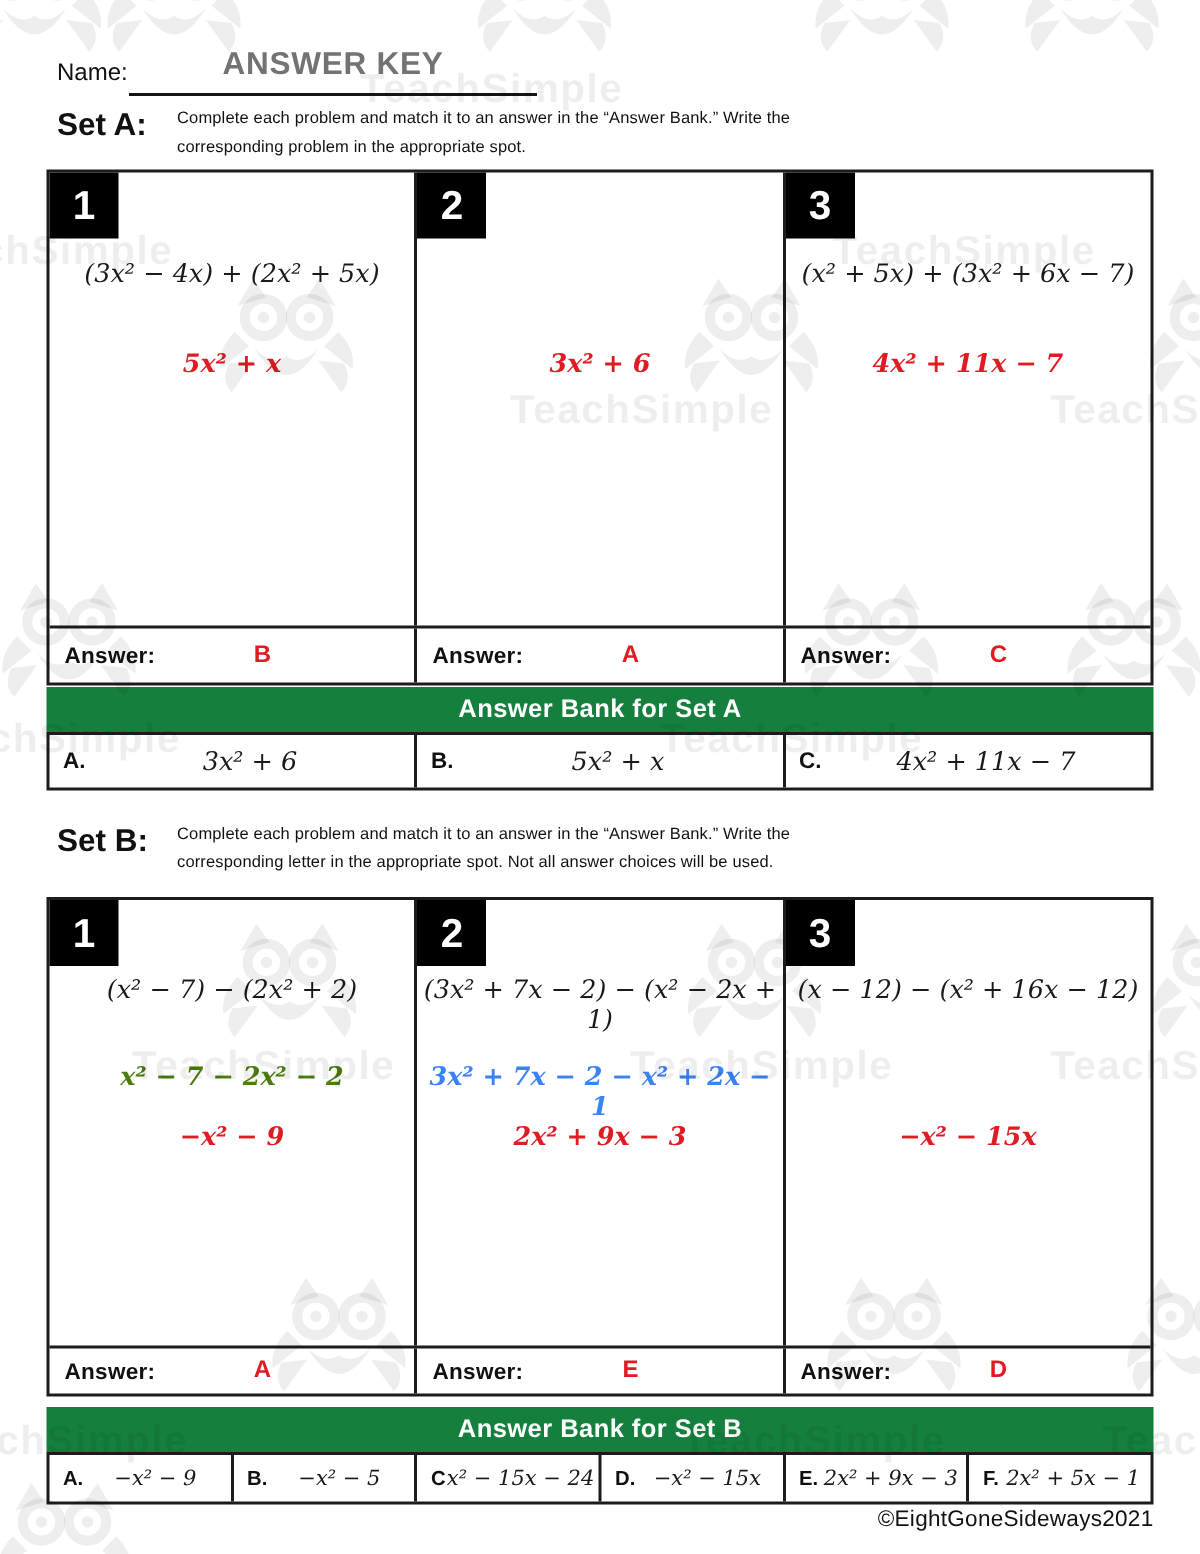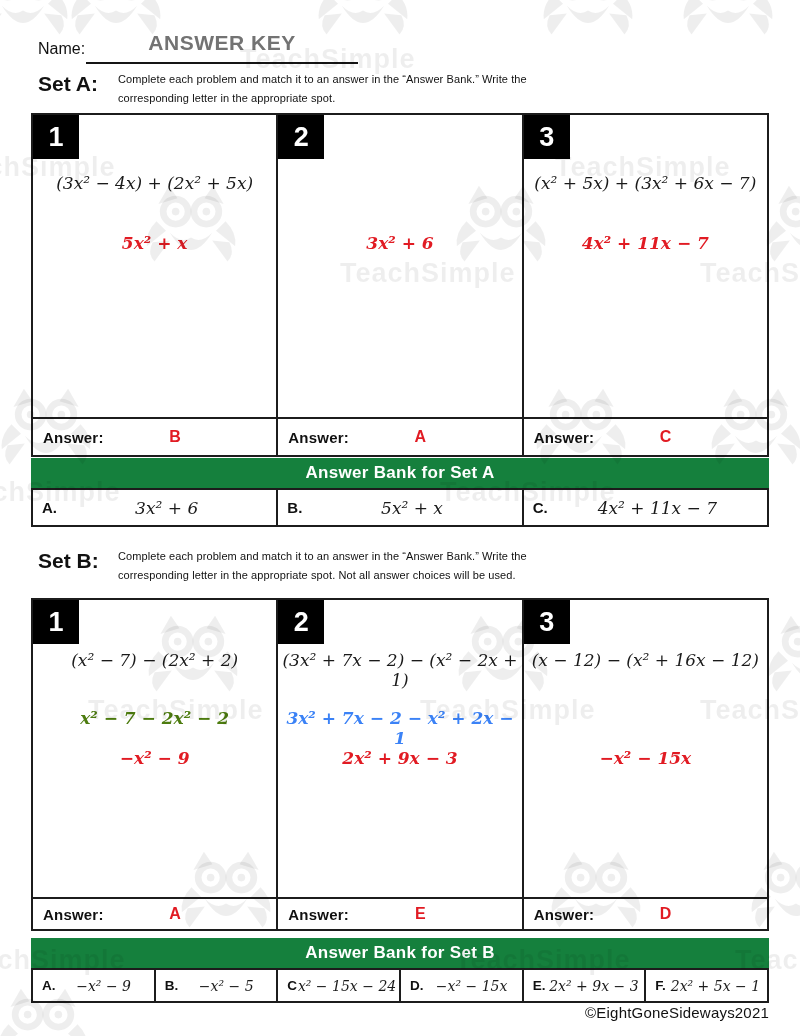--- a/index.html
+++ b/index.html
@@ -62,21 +62,21 @@
 
 <div class="page">
 
   <span class="name-label">Name:</span>
   <div class="name-line"></div>
   <span class="name-value" style="color:#737373">ANSWER KEY</span>
 
   <span class="set-label" style="top:72px">Set A:</span>
   <div class="instructions" style="top:70px">
     <div>Complete each problem and match it to an answer in the “Answer Bank.” Write the</div>
-    <div>corresponding letter in the appropriate spot.</div>
+    <div>corresponding problem in the appropriate spot.</div>
   </div>
 
   <div class="ptable" style="top:113px">
     <div class="prow" style="height:302px">
       <div class="pcell">
         <div class="numbox">1</div>
         <div class="expr math" style="top:58px">(3x² − 4x) + (2x² + 5x)</div>
         <div class="expr math red" style="top:118px; color:#e11b23">5x² + x</div>
       </div>
       <div class="pcell">

